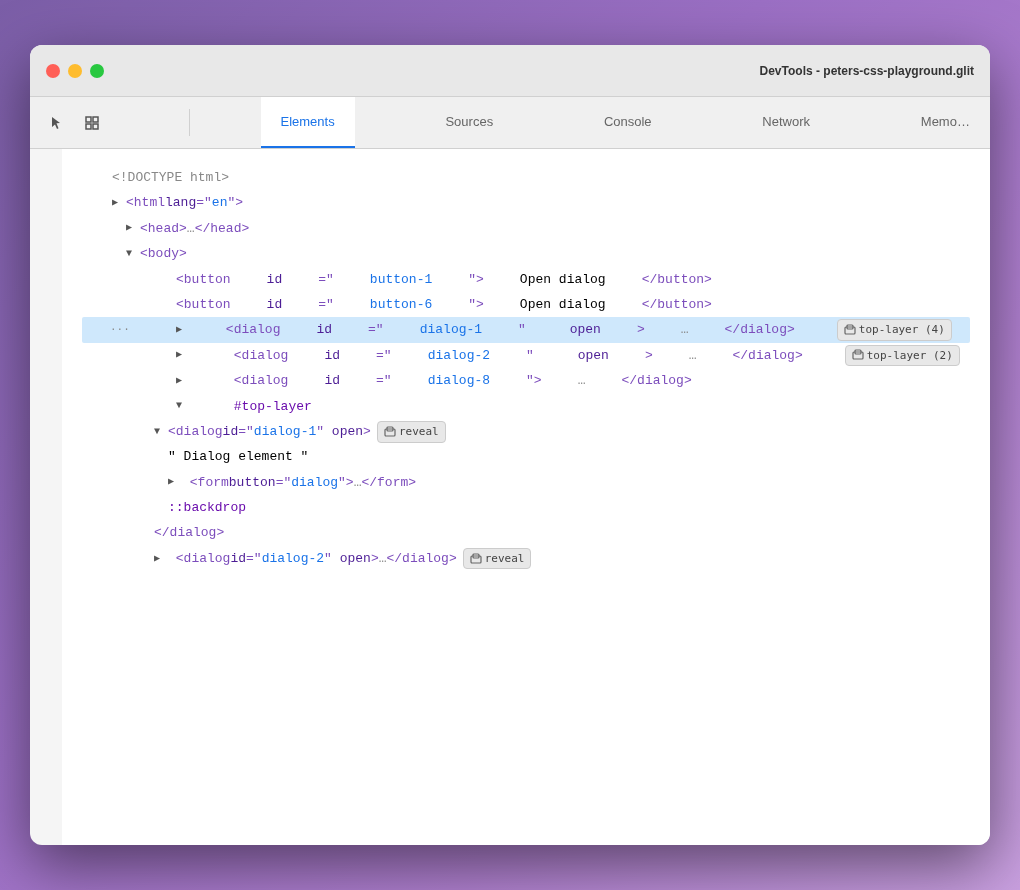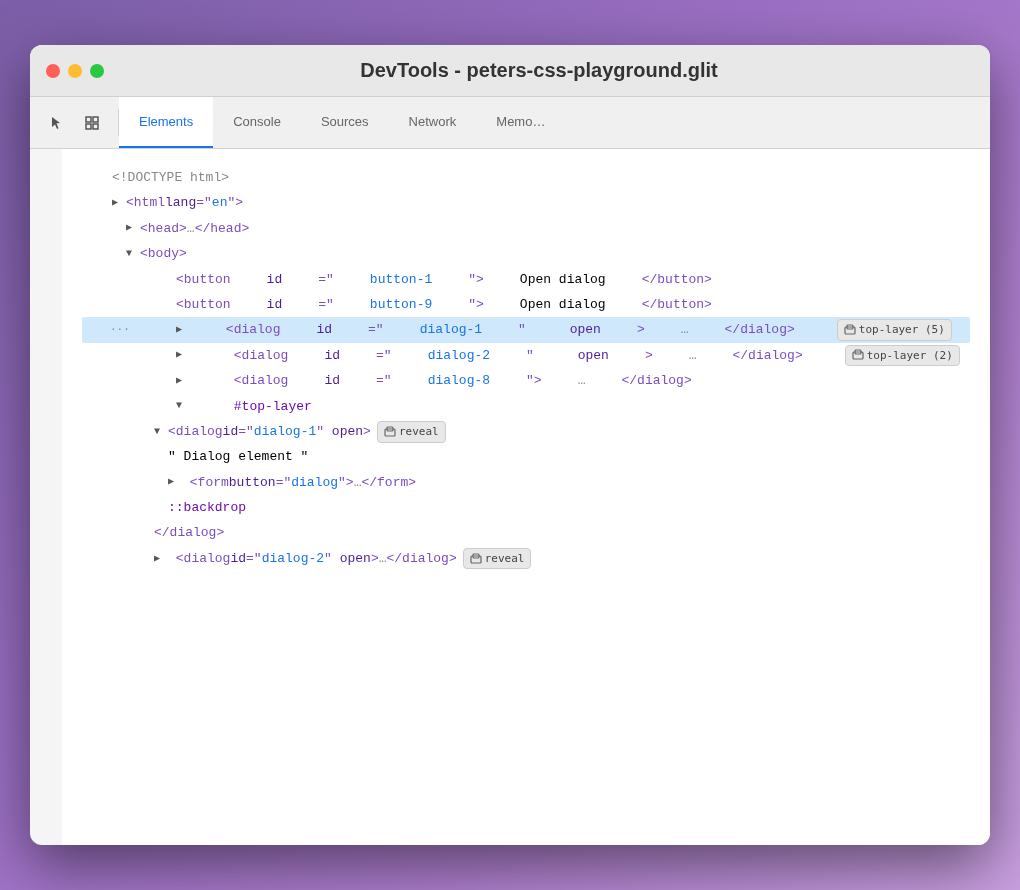--- a/index.html
+++ b/index.html
@@ -47,34 +47,35 @@
       height: 14px;
       border-radius: 50%;
     }
 
     .tl-close { background: #ff5f57; }
     .tl-minimize { background: #febc2e; }
     .tl-maximize { background: #28c840; }
 
     .titlebar-title {
       flex: 1;
-      text-align: center;
-      font-size: 20px;
+      text-align: right;
+      font-size: 12px;
       font-weight: 600;
       color: #333;
     }
 
     
     .tabsbar {
       background: #f0f0f0;
       height: 52px;
       display: flex;
       align-items: stretch;
       border-bottom: 1px solid #d0d0d0;
       flex-shrink: 0;
+      justify-content: space-between;
     }
 
     .devtools-icons {
       display: flex;
       align-items: center;
       padding: 0 12px;
       gap: 8px;
     }
 
     .icon-btn {
@@ -223,24 +224,24 @@
           <rect x="2" y="9" width="5" height="5"></rect>
           <rect x="9" y="9" width="5" height="5"></rect>
         </svg>
       </div>
     </div>
     <div class="tab-divider"></div>
     <div class="tab active">
       <span>Elements</span>
     </div>
     <div class="tab">
+      <span>Sources</span>
+    </div>
+    <div class="tab">
       <span>Console</span>
-    </div>
-    <div class="tab">
-      <span>Sources</span>
     </div>
     <div class="tab">
       <span>Network</span>
     </div>
     <div class="tab">
       <span>Memo…</span>
     </div>
   </div>
 
   <div class="content">
@@ -283,21 +284,21 @@
         <span class="c-purple">"&gt;</span>
         <span>Open dialog</span>
         <span class="c-purple">&lt;/button&gt;</span>
     </div>
 
     <div class="code-line indent2">
       <span class="line-dots"></span>
       <span class="c-purple">&lt;button </span>
         <span class="c-orange">id</span>
         <span class="c-purple">="</span>
-        <span class="c-blue">button-9</span>
+        <span class="c-blue">button-6</span>
         <span class="c-purple">"&gt;</span>
         <span>Open dialog</span>
         <span class="c-purple">&lt;/button&gt;</span>
     </div>
 
     <div class="code-line indent2 highlighted">
       <span class="line-dots c-gray">···</span>
       <span class="triangle">▶</span>
       <span class="c-purple">&nbsp;&lt;dialog </span>
         <span class="c-orange">id</span>
@@ -306,21 +307,21 @@
         <span class="c-purple">"&nbsp;</span>
         <span class="c-orange">open</span>
         <span class="c-purple">&gt;</span>
         <span class="c-gray">…</span>
         <span class="c-purple">&lt;/dialog&gt;</span>
       <span class="badge">
         <svg viewBox="0 0 12 12">
             <rect x="1" y="3" width="10" height="7" rx="1" fill="none" stroke="#666" stroke-width="1.2"></rect>
             <rect x="3" y="1" width="6" height="4" rx="1" fill="none" stroke="#666" stroke-width="1.2"></rect>
           </svg>
-        <span>top-layer (5)</span>
+        <span>top-layer (4)</span>
       </span>
       <span class="eq-badge">==</span>
       <span class="dollar">&nbsp;<span>$0</span></span>
     </div>
 
     <div class="code-line indent2">
       <span class="line-dots"></span>
       <span class="triangle">▶</span>
       <span class="c-purple">&nbsp;&lt;dialog </span>
         <span class="c-orange">id</span>

